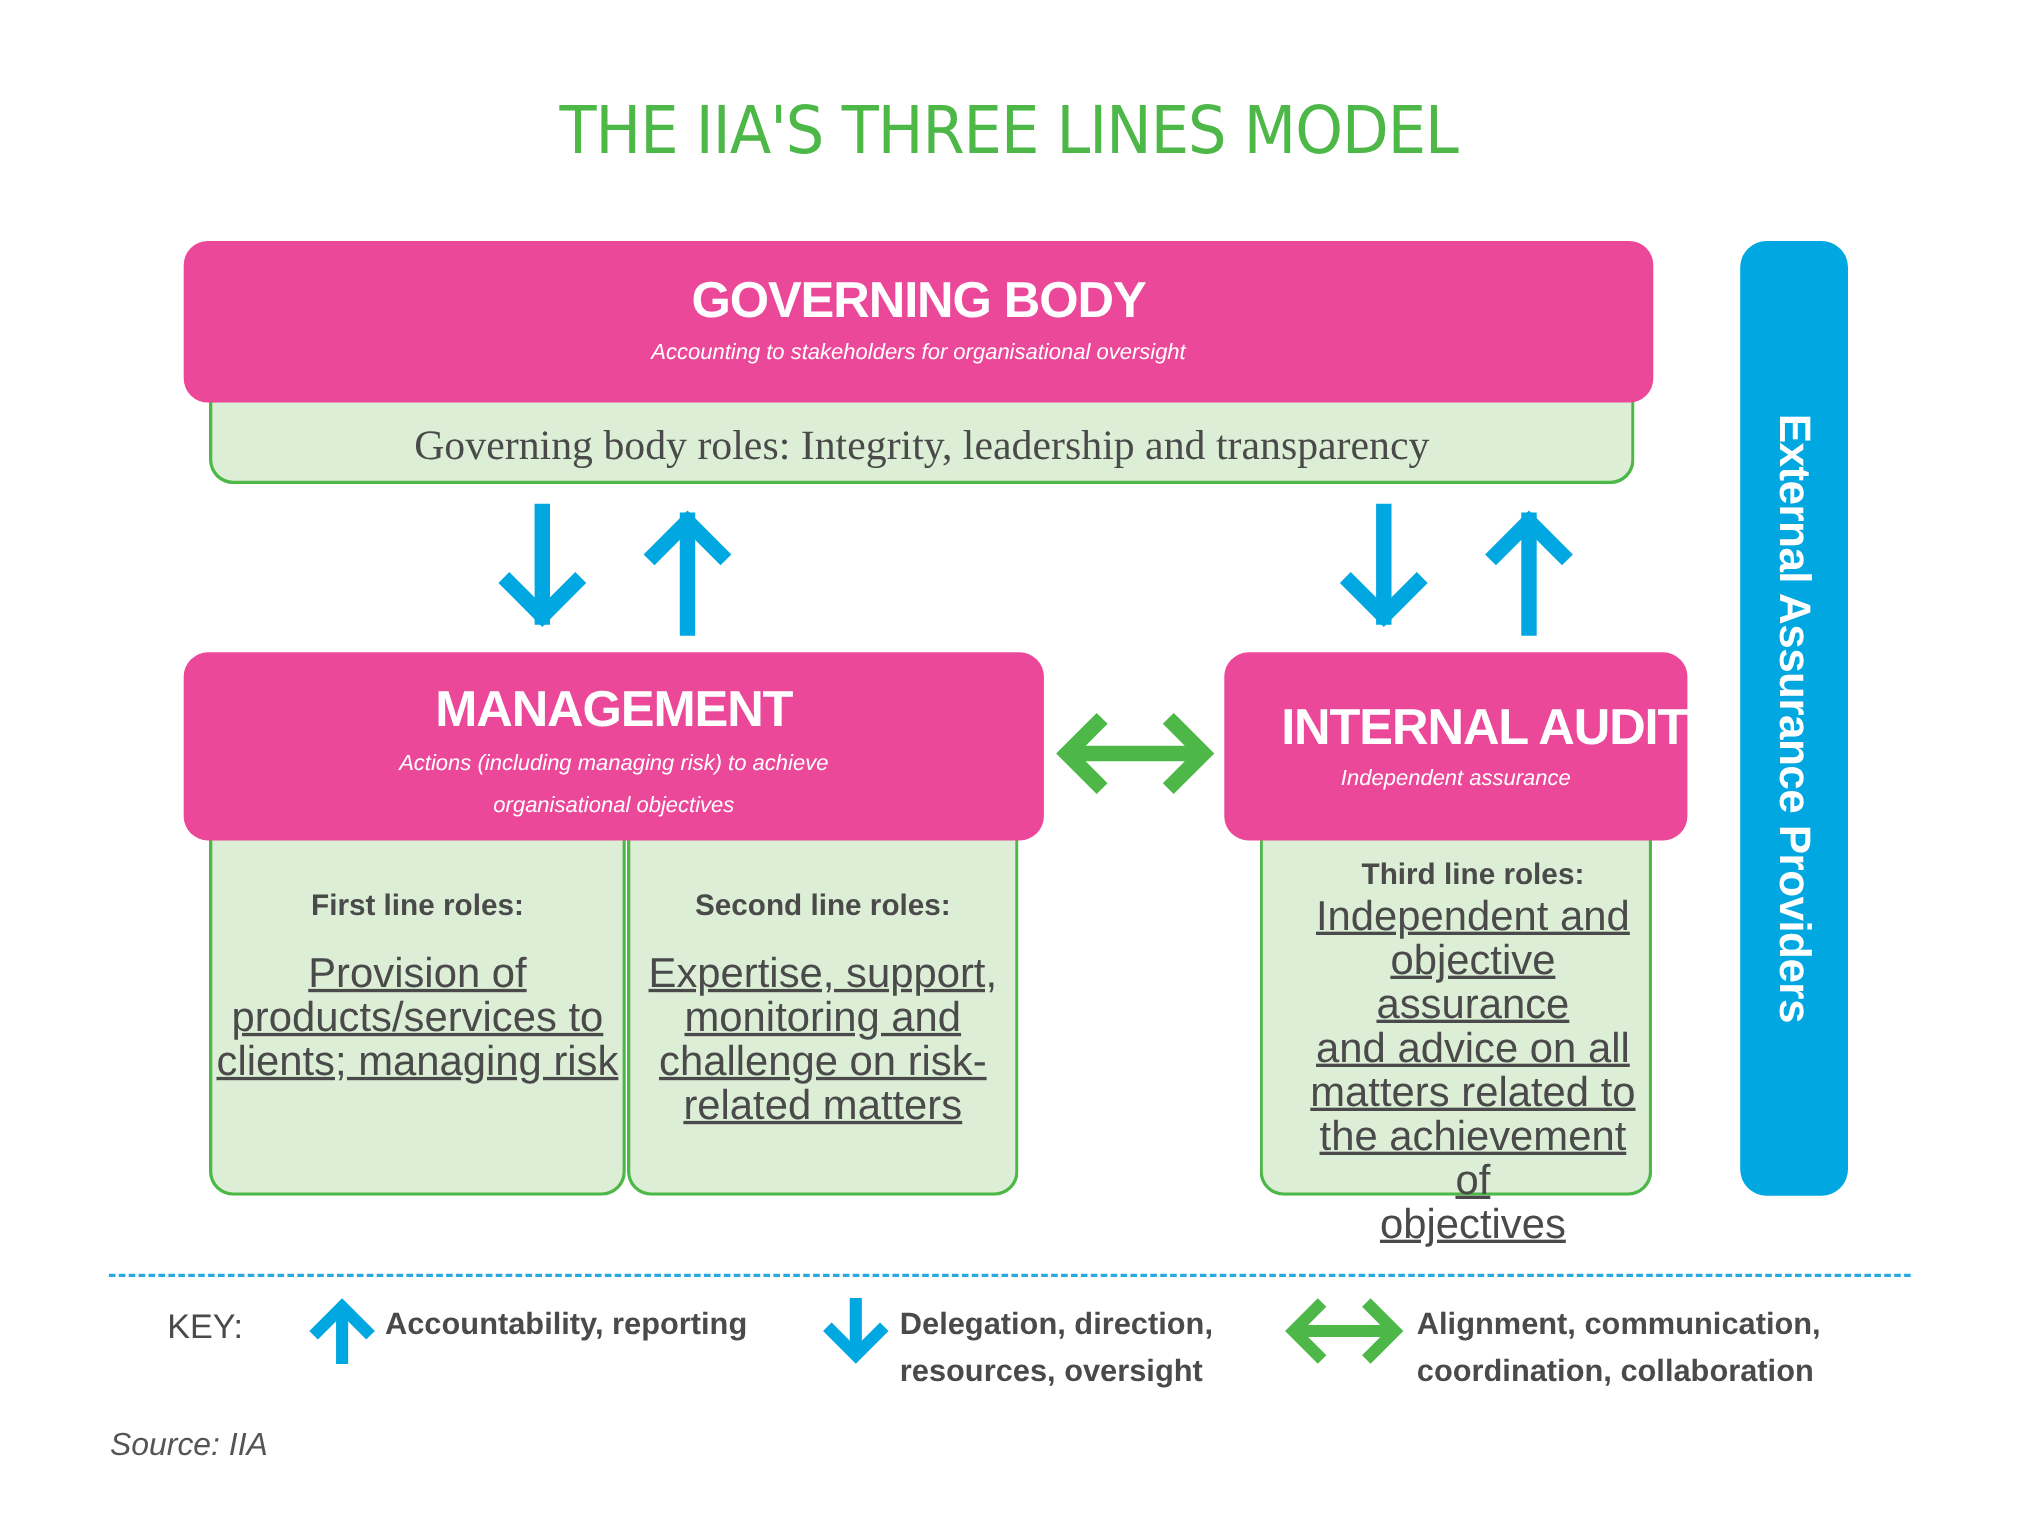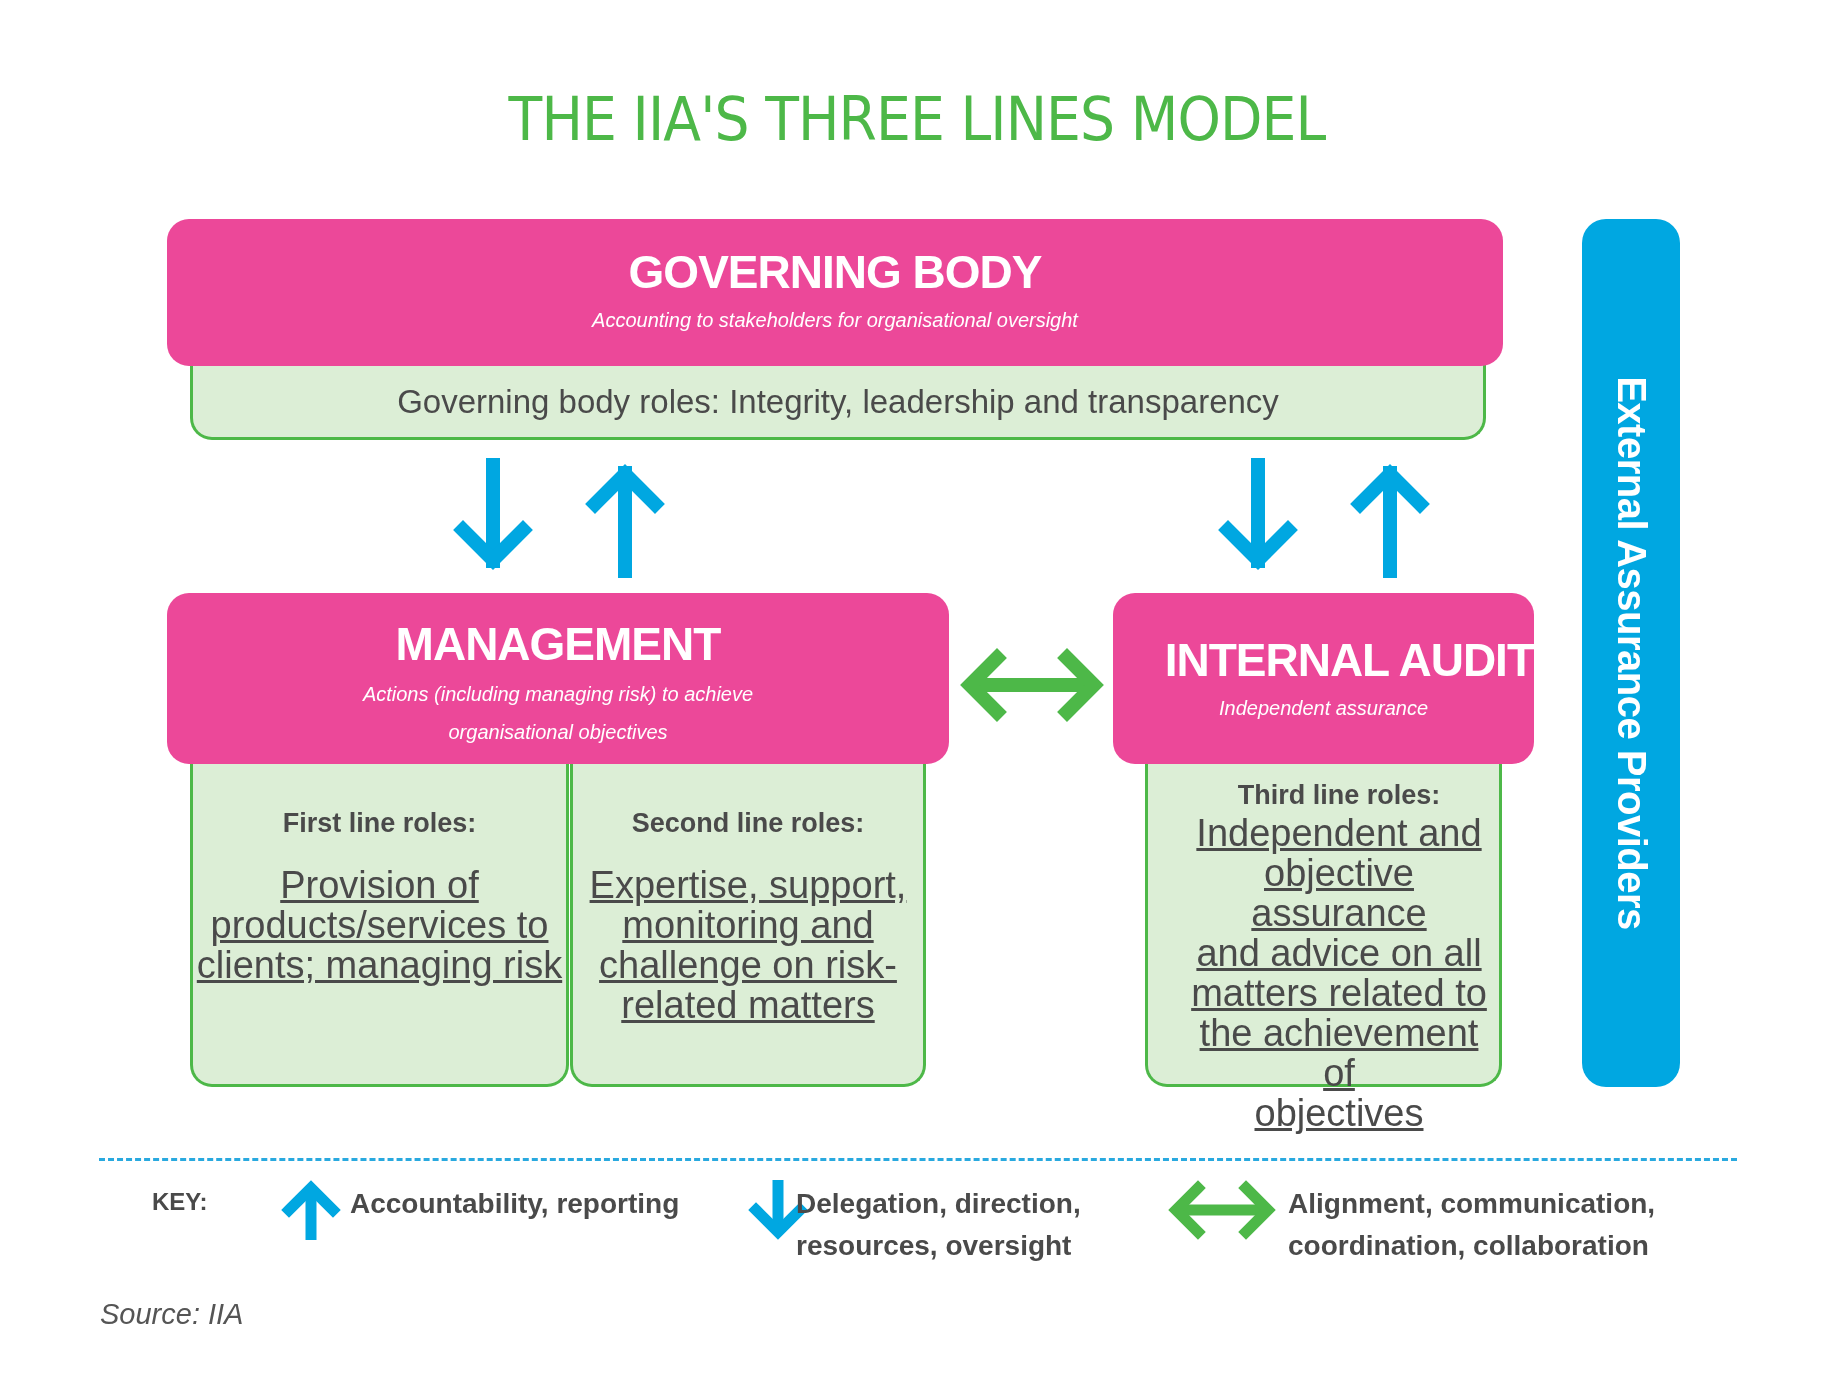--- a/index.html
+++ b/index.html
@@ -13,32 +13,32 @@
   .green { background:#DCEED6; border:3px solid #4DB848; border-top:none;
            border-radius:0 0 22px 22px; box-sizing:border-box; text-align:center; color:#4a4a4a; z-index:1; }
   .h { font-weight:bold; font-size:46px; letter-spacing:-1px; display:block; }
   .sub { font-style:italic; font-size:20px; display:block; line-height:38px; }
   .roles-head { font-weight:bold; font-size:27px; color:#4a4a4a; display:block; }
   .roles-body { font-size:38px; line-height:40px; display:block; color:#4a4a4a;text-decoration:underline; }
   .ext { background:#00A7E1; border-radius:24px; }
   .ext-text { position:absolute; left:50%; top:50%; transform:translate(-50%,-50%) rotate(90deg);
               white-space:nowrap; color:#fff; font-weight:bold; font-size:40px; letter-spacing:-0.5px; }
   .dash { border-top:3px dashed #29A9DF; }
-  .key-label { font-weight:bold; font-size:24px; color:#4a4a4a; }
+  .key-label { font-weight:normal; font-size:31px; color:#4a4a4a; }
   .key-text { font-weight:bold; font-size:28px; color:#4a4a4a; line-height:42px; }
   .source { font-style:italic; font-size:29px; color:#555; }
   svg { position:absolute; overflow:visible; }
 </style>
 </head>
 <body>
 
 <div class="abs title">THE IIA'S THREE LINES MODEL</div>
 
 <div class="abs green" style="left:190px; top:350px; width:1296px; height:90px;">
-  <span style="display:block; margin-top:33px; font-size:33px; color:#4a4a4a;">Governing body roles:  Integrity, leadership and transparency</span>
+  <span style="display:block; margin-top:33px; font-size:38px; color:#4a4a4a;font-family:Liberation Serif, serif;">Governing body roles:  Integrity, leadership and transparency</span>
 </div>
 <div class="abs blue" style="left:167px; top:219px; width:1336px; height:147px;">
   <span class="h" style="margin-top:26px;">GOVERNING BODY</span>
   <span class="sub" style="margin-top:2px;">Accounting to stakeholders for organisational oversight</span>
 </div>
 
 <svg style="left:458px; top:458px;" width="70" height="120">
   <line x1="35" y1="0" x2="35" y2="110" stroke="#00A7E1" stroke-width="14"></line>
   <polyline points="5,72 35,102 65,72" fill="none" stroke="#00A7E1" stroke-width="14" stroke-linecap="square"></polyline>
 </svg>
@@ -111,21 +111,21 @@
 <svg style="left:283px; top:1180px;" width="56" height="60">
   <line x1="28" y1="8" x2="28" y2="60" stroke="#00A7E1" stroke-width="11"></line>
   <polyline points="6,30 28,8 50,30" fill="none" stroke="#00A7E1" stroke-width="11" stroke-linecap="square"></polyline>
 </svg>
 <div class="abs key-text" style="left:350px; top:1183px;">Accountability, reporting</div>
 
 <svg style="left:750px; top:1180px;" width="56" height="60">
   <line x1="28" y1="0" x2="28" y2="52" stroke="#00A7E1" stroke-width="11"></line>
   <polyline points="6,30 28,52 50,30" fill="none" stroke="#00A7E1" stroke-width="11" stroke-linecap="square"></polyline>
 </svg>
-<div class="abs key-text" style="left:796px; top:1183px;">
+<div class="abs key-text" style="left:818px; top:1183px;">
   <span style="display:block;">Delegation, direction,</span>
   <span style="display:block;">resources, oversight</span>
 </div>
 
 <svg style="left:1168px; top:1182px;" width="108" height="56">
   <line x1="8" y1="28" x2="100" y2="28" stroke="#4DB848" stroke-width="11"></line>
   <polyline points="30,6 8,28 30,50" fill="none" stroke="#4DB848" stroke-width="11" stroke-linecap="square"></polyline>
   <polyline points="78,6 100,28 78,50" fill="none" stroke="#4DB848" stroke-width="11" stroke-linecap="square"></polyline>
 </svg>
 <div class="abs key-text" style="left:1288px; top:1183px;">

